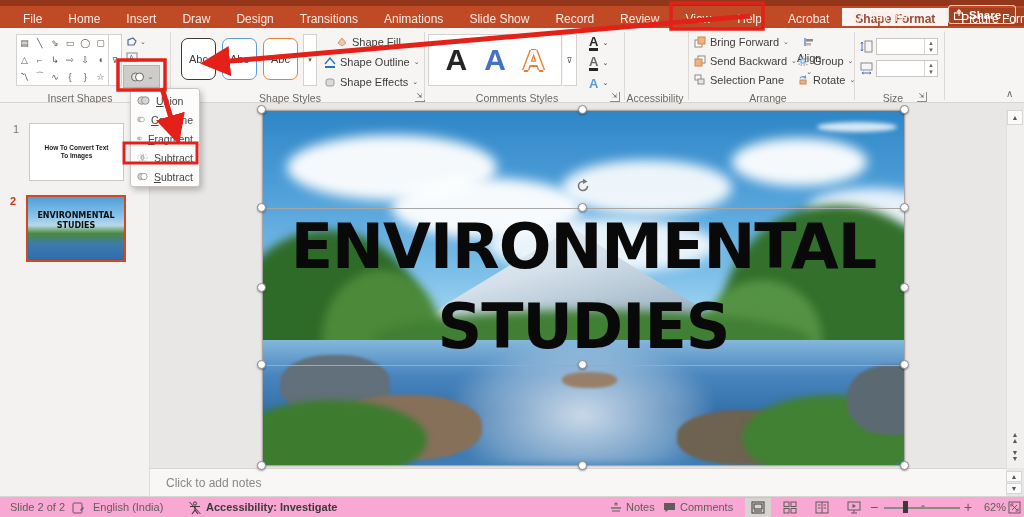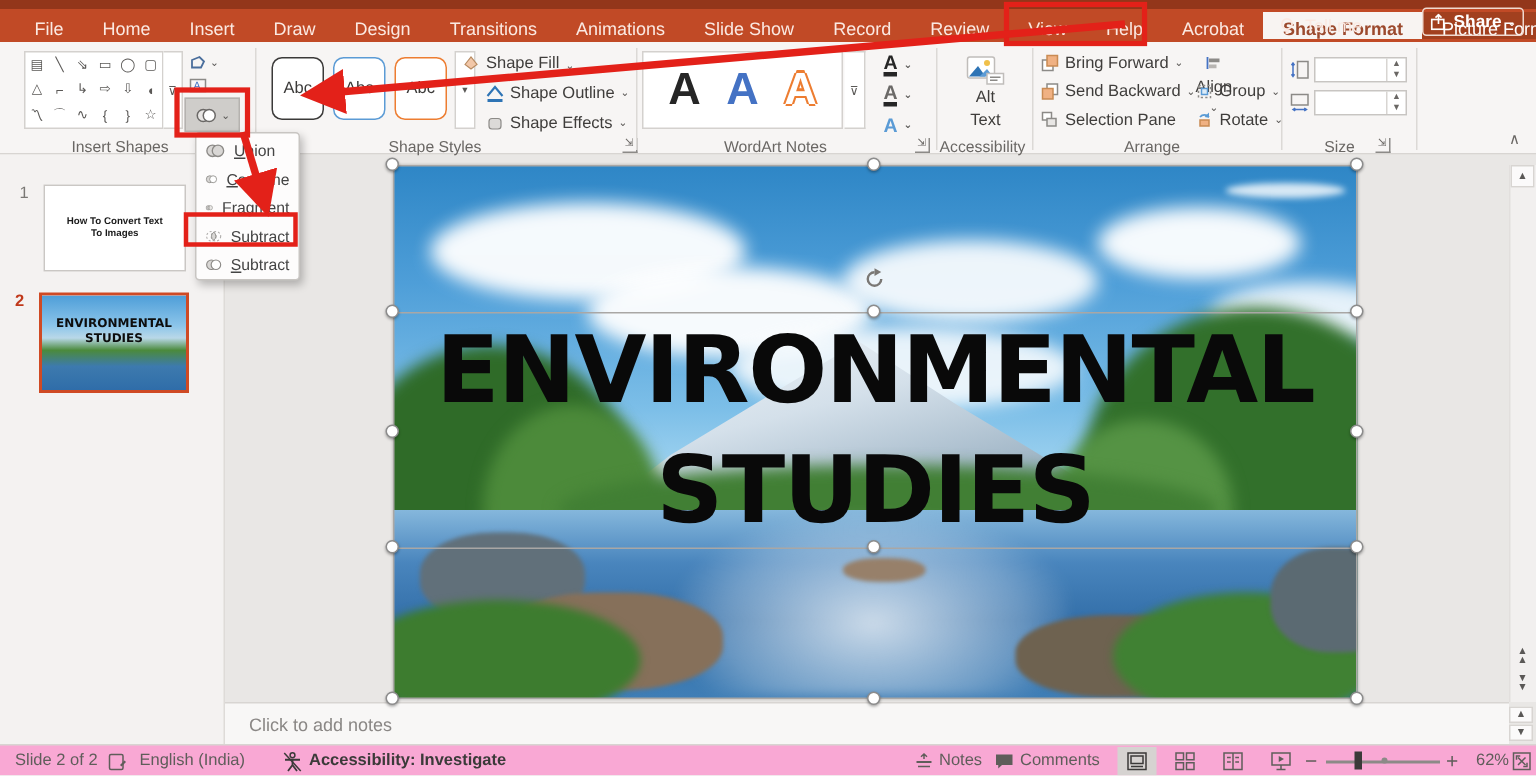--- a/index.html
+++ b/index.html
@@ -186,21 +186,21 @@
     </div>
     <div class="grouplabel" style="left:80px;">Insert Shapes</div>
     <div class="rsep" style="left:170px;"></div>
 
     <div class="abc-card" style="left:181px; border:1.5px solid #3b3a39;">Abc</div>
     <div class="abc-card" style="left:222px; border:1.5px solid #5b9bd5;">Abc</div>
     <div class="abc-card" style="left:263px; border:1.5px solid #ed7d31;">Abc</div>
     <div class="styles-scroll">
         <span>▾</span>
       </div>
-    <div class="rib-textbtn" style="left:308px; top:8px;align-items:flex-end;">
+    <div class="rib-textbtn" style="left:336px; top:8px;align-items:flex-end;">
       <svg class="mini-ic" viewBox="0 0 12 12">
           <path d="M2 7 L6 2 L10 7 L6 10 Z" fill="#f2c7a8" stroke="#b78a60" stroke-width=".8"></path>
         </svg>
       <span>Shape Fill</span>
         <span class="caret">⌄</span>
     </div>
     <div class="rib-textbtn" style="left:324px; top:28px;">
       <svg class="mini-ic" viewBox="0 0 12 12">
           <path d="M1 8 L6 2 L11 8" fill="none" stroke="#2e74b5" stroke-width="1.4"></path>
           <rect x="1" y="10" width="10" height="2" fill="#2e74b5"></rect>
@@ -231,36 +231,23 @@
     </div>
     <div class="txtfx" style="top:27px;">
       <span style="color:#6b6967; border-bottom:3px solid #262626; line-height:1;">A</span>
       <span class="caret">⌄</span>
     </div>
     <div class="txtfx" style="top:47px;">
       <span style="color:#5b9bd5; line-height:1;">A</span>
       <span class="caret">⌄</span>
     </div>
     <div class="launcher" style="left:610px;">⇲</div>
-    <div class="grouplabel" style="left:517px;">WordArt Notes</div>
+    <div class="grouplabel" style="left:517px;">Comments Styles</div>
     <div class="rsep" style="left:624px;"></div>
 
-    <div class="alttext-btn">
-      <svg width="26" height="20" viewBox="0 0 26 20">
-          <rect x="1" y="1" width="18" height="14" rx="1.5" fill="#fff" stroke="#c0bdba" stroke-width="1"></rect>
-          <circle cx="14" cy="5" r="2" fill="#f0c04a"></circle>
-          <path d="M2 14 L8 7 L13 14 Z" fill="#2e74b5"></path>
-          <path d="M9 14 L14 9 L18 14 Z" fill="#5b9bd5"></path>
-          <rect x="14" y="12" width="11" height="7" fill="#fff" stroke="#c0bdba" stroke-width="1"></rect>
-          <line x1="16" y1="14.5" x2="23" y2="14.5" stroke="#8c8a87"></line>
-          <line x1="16" y1="16.5" x2="21" y2="16.5" stroke="#8c8a87"></line>
-        </svg>
-      <span>Alt</span>
-      <span>Text</span>
-    </div>
     <div class="grouplabel" style="left:655px;">Accessibility</div>
     <div class="rsep" style="left:688px;"></div>
 
     <div class="arr-row" style="left:694px; top:8px;">
       <svg class="mini-ic" viewBox="0 0 12 12">
           <rect x="1" y="4" width="7" height="7" fill="#fff" stroke="#8c8a87"></rect>
           <rect x="4" y="1" width="7" height="7" fill="#f0b183" stroke="#c98b53"></rect>
         </svg>
       <span>Bring Forward</span>
         <span class="caret">⌄</span>

